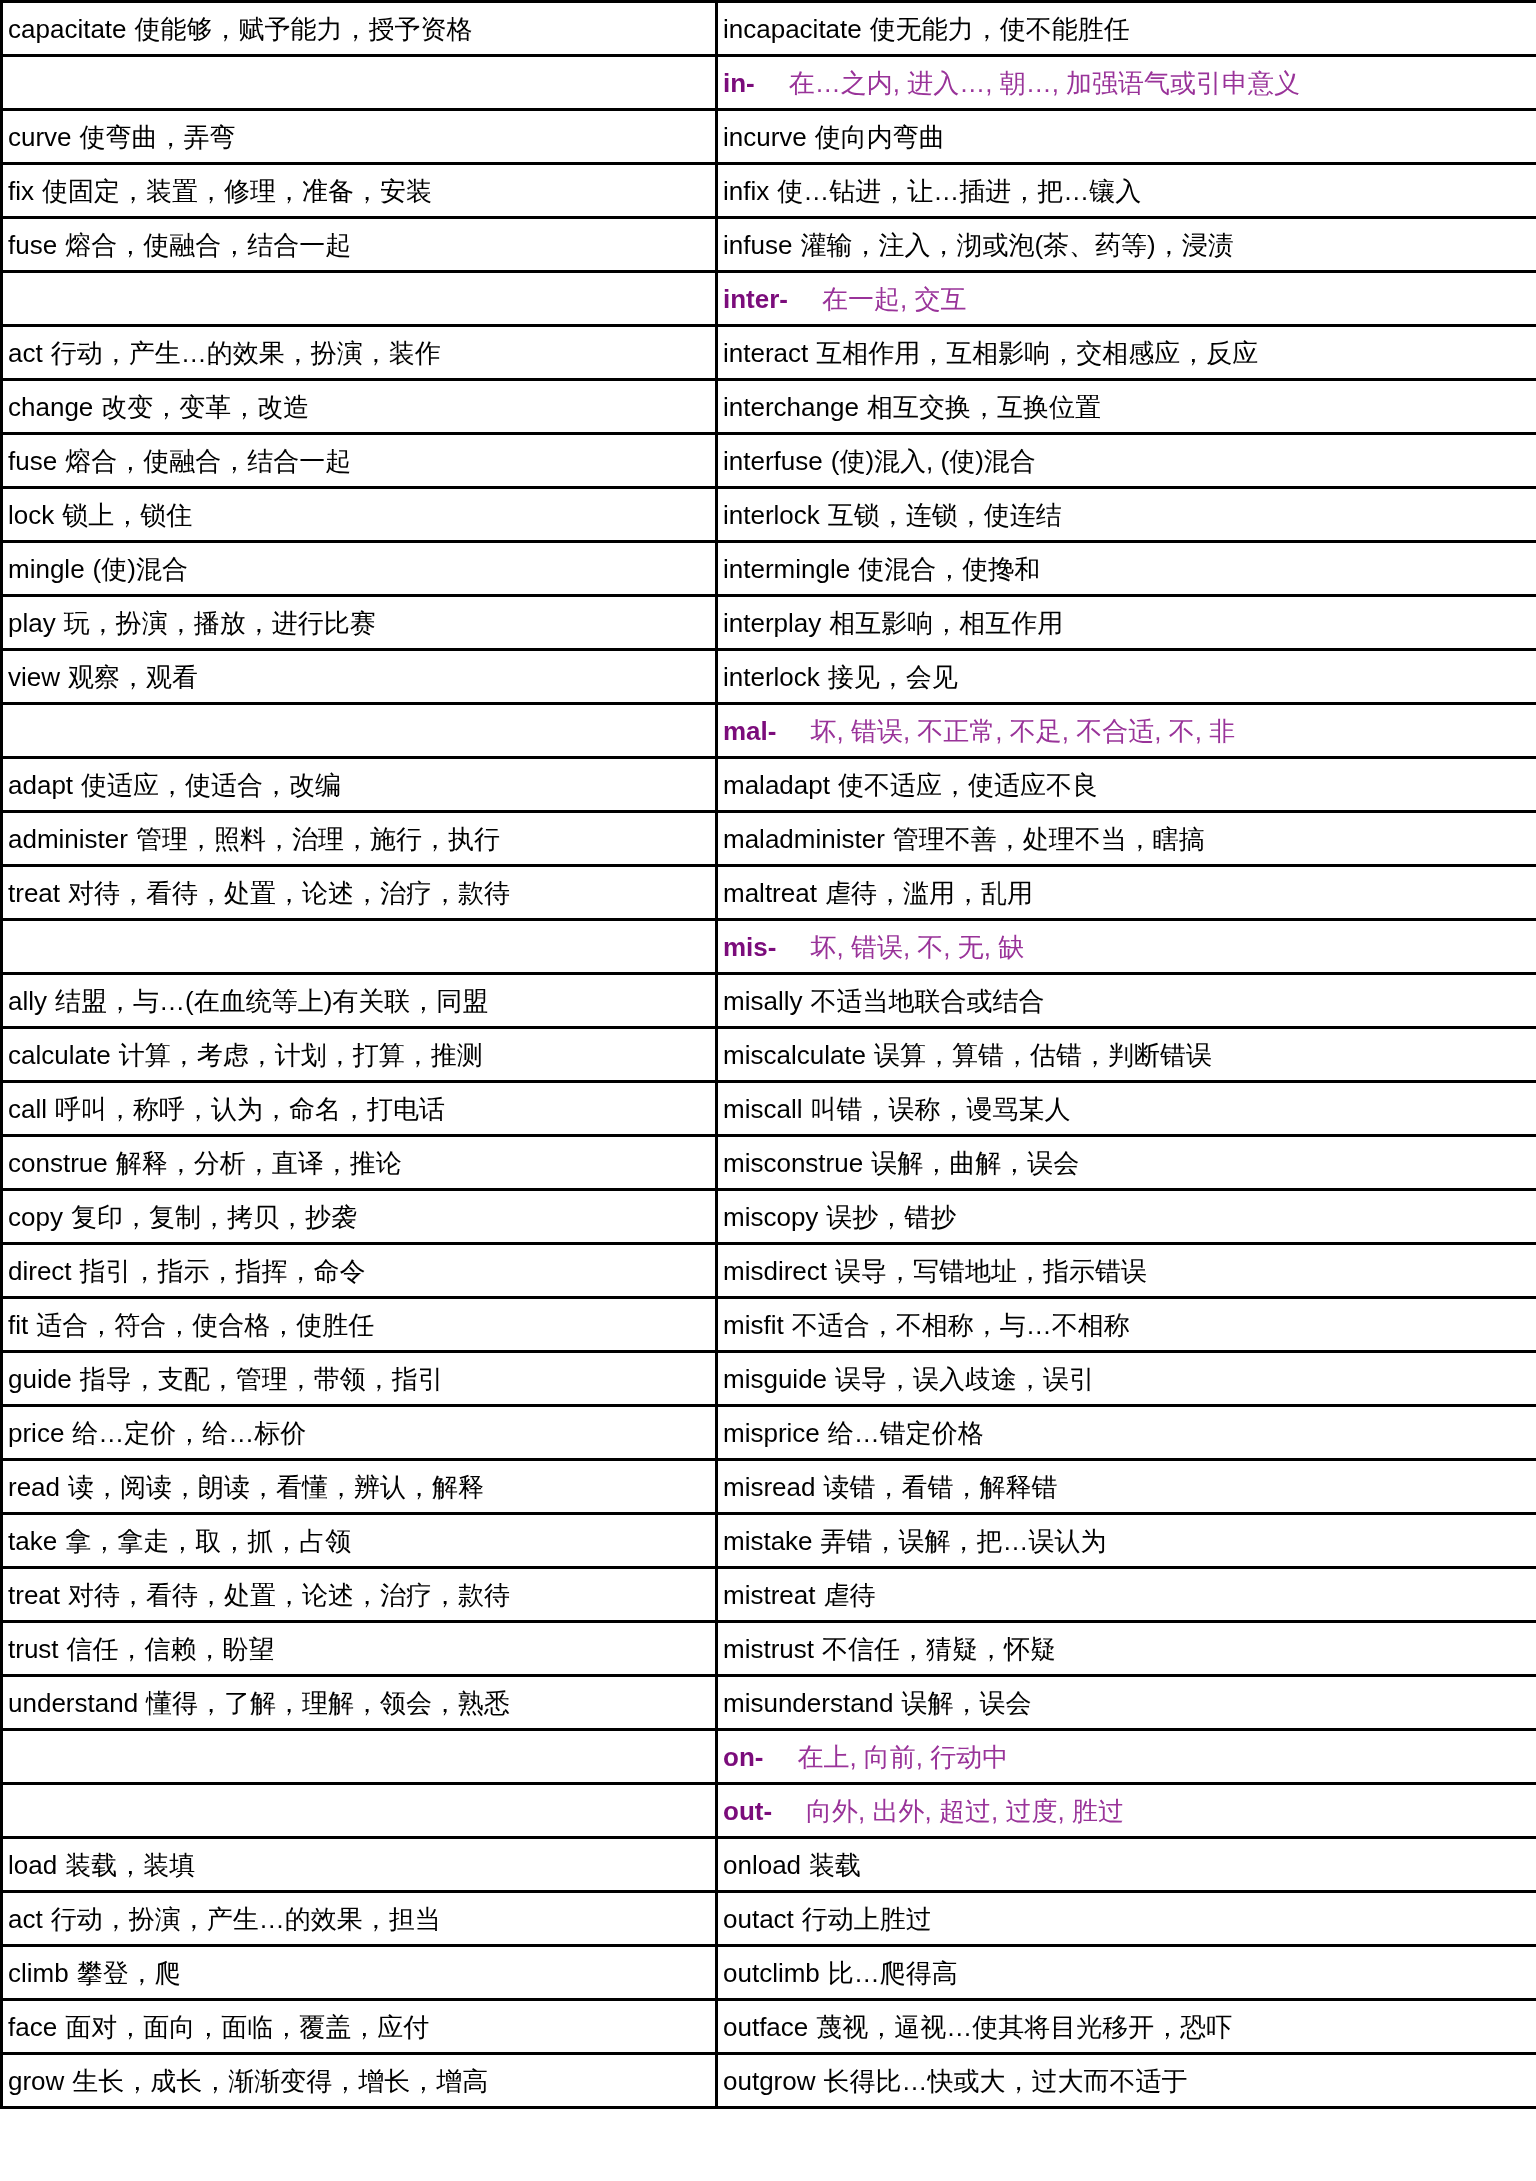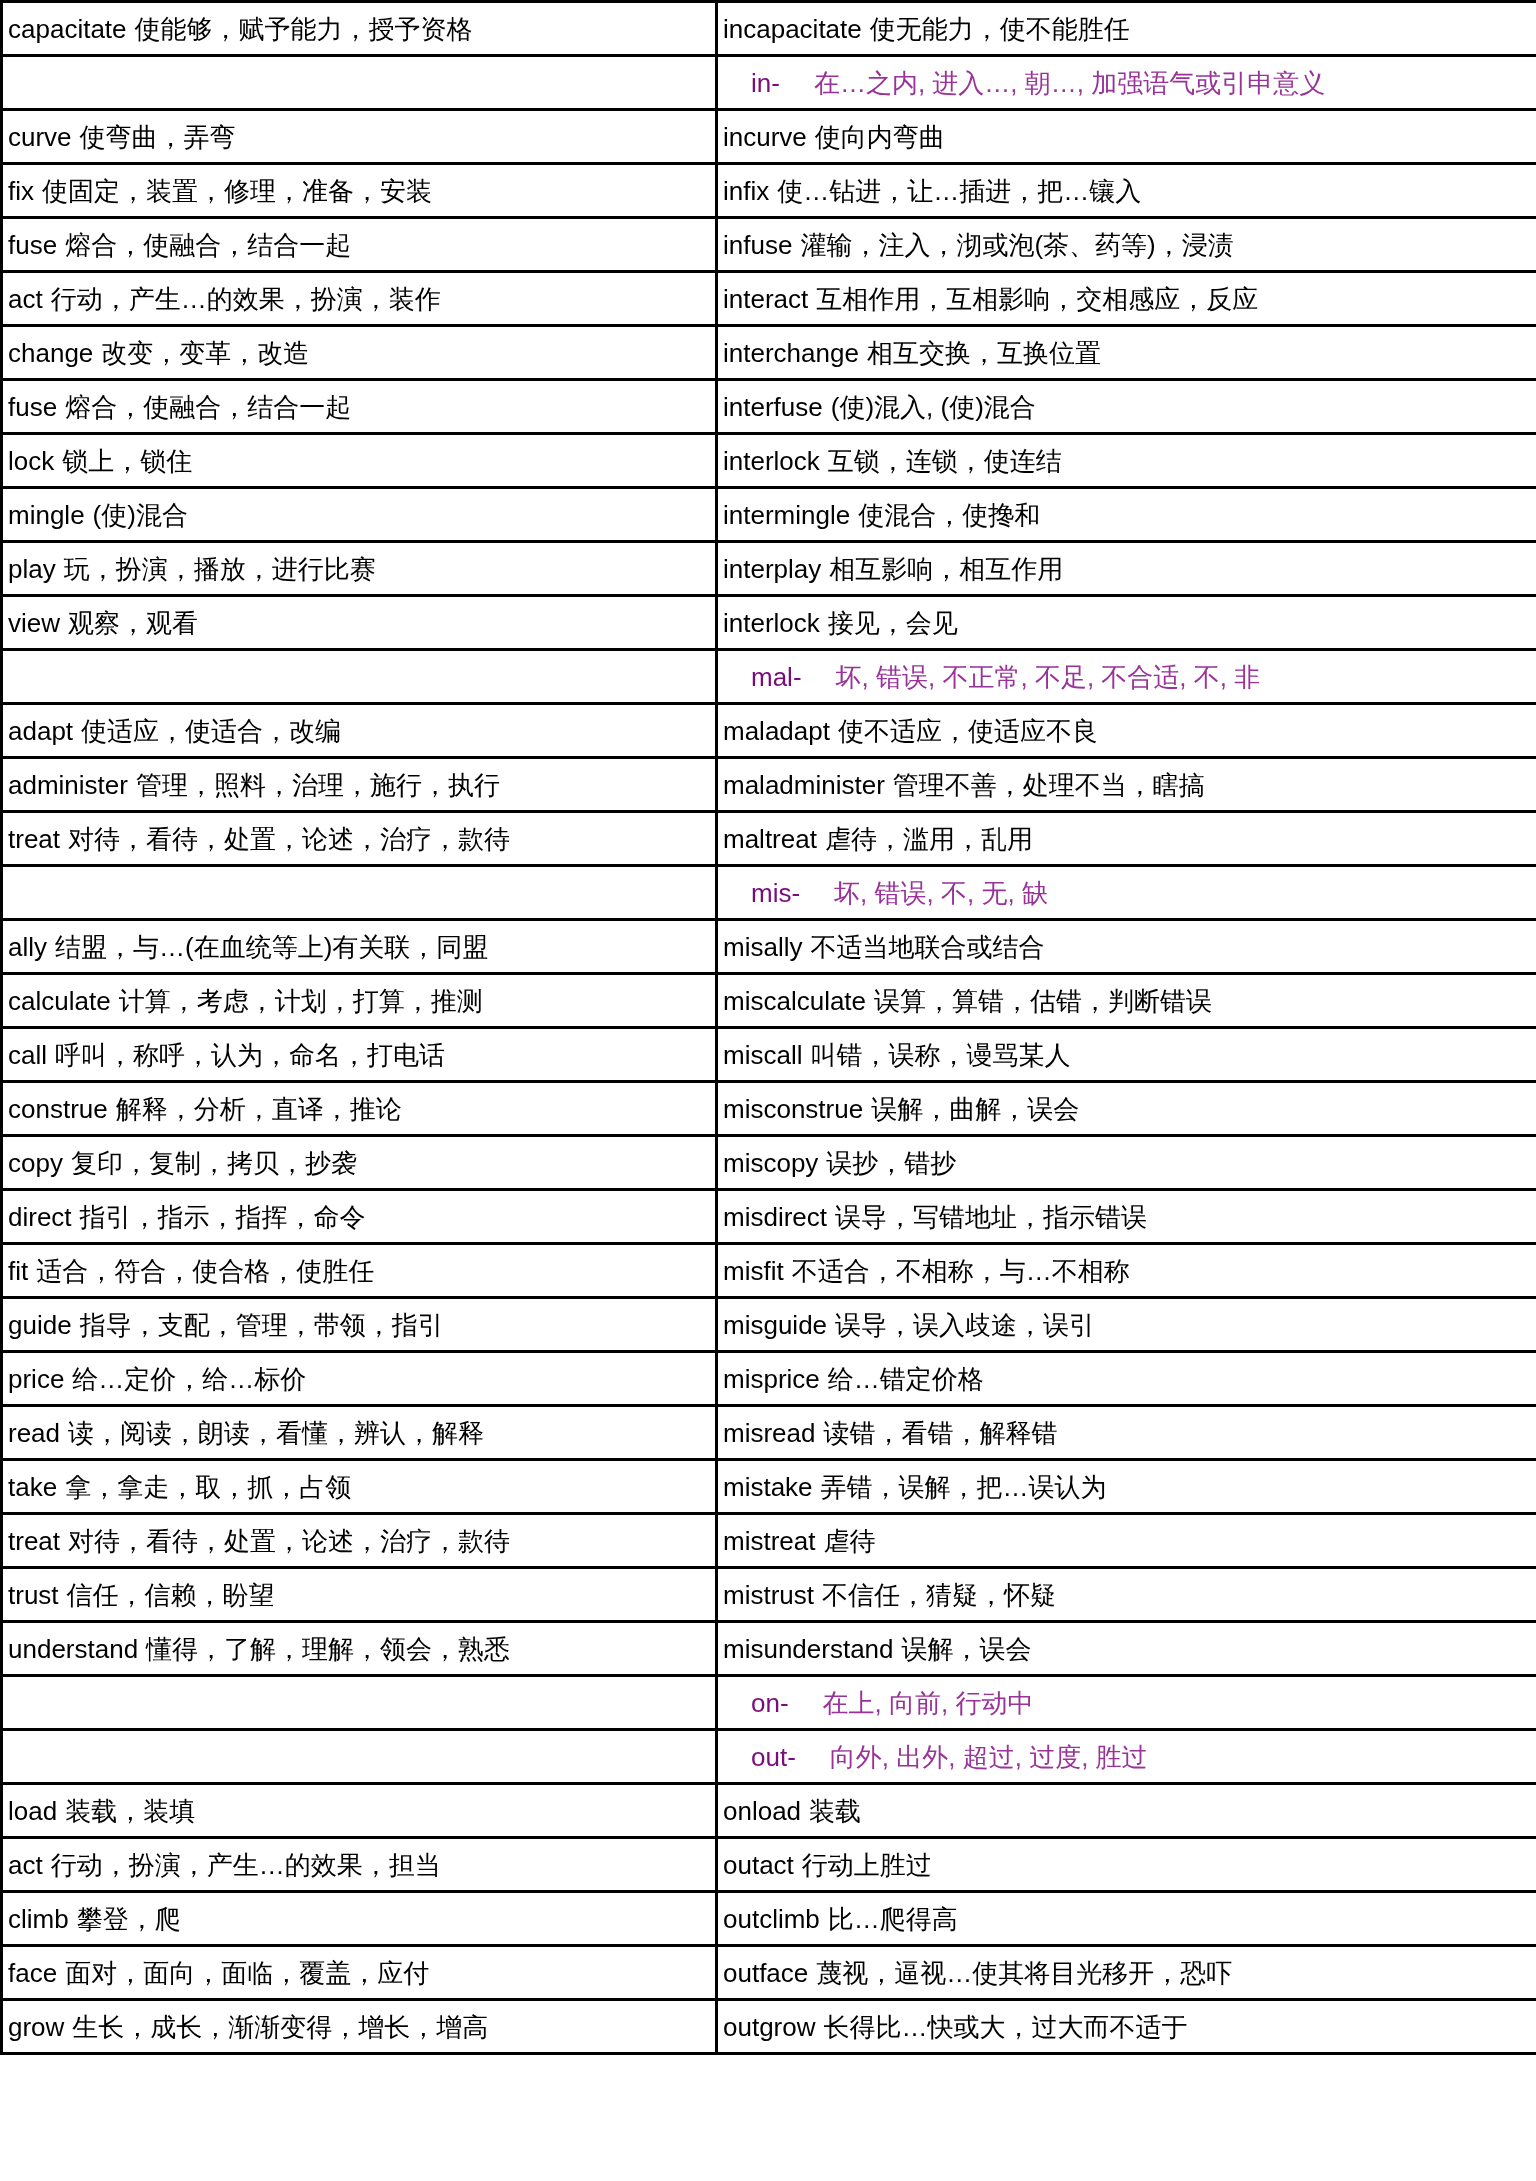--- a/index.html
+++ b/index.html
@@ -26,23 +26,22 @@
     white-space: nowrap;
     overflow: hidden;
     vertical-align: middle;
     background: #ffffff;
   }
   td.cell .w {
     margin-right: 8px;
   }
   td.cell.prefix .w {
     color: var(--prefix-color, #7b0c7b);
-    font-weight: normal;
+    font-weight: bold;
     margin-right: 34px;
-    margin-left: 28px;
   }
   td.cell.prefix .d {
     color: var(--prefix-def-color, #993399);
     font-weight: normal;
   }
 </style>
 </head>
 <body>
 
 <table class="vocab">
@@ -65,20 +64,24 @@
   </tr>
       <tr>
     <td class="cell"><span class="w">fix</span><span class="d">使固定，装置，修理，准备，安装</span></td>
     <td class="cell"><span class="w">infix</span><span class="d">使…钻进，让…插进，把…镶入</span></td>
   </tr>
       <tr>
     <td class="cell"><span class="w">fuse</span><span class="d">熔合，使融合，结合一起</span></td>
     <td class="cell"><span class="w">infuse</span><span class="d">灌输，注入，沏或泡(茶、药等)，浸渍</span></td>
   </tr>
       <tr>
+    <td class="cell"><span class="w"></span><span class="d"></span></td>
+    <td class="cell prefix"><span class="w">inter-</span><span class="d">在一起, 交互</span></td>
+  </tr>
+      <tr>
     <td class="cell"><span class="w">act</span><span class="d">行动，产生…的效果，扮演，装作</span></td>
     <td class="cell"><span class="w">interact</span><span class="d">互相作用，互相影响，交相感应，反应</span></td>
   </tr>
       <tr>
     <td class="cell"><span class="w">change</span><span class="d">改变，变革，改造</span></td>
     <td class="cell"><span class="w">interchange</span><span class="d">相互交换，互换位置</span></td>
   </tr>
       <tr>
     <td class="cell"><span class="w">fuse</span><span class="d">熔合，使融合，结合一起</span></td>
     <td class="cell"><span class="w">interfuse</span><span class="d">(使)混入, (使)混合</span></td>

